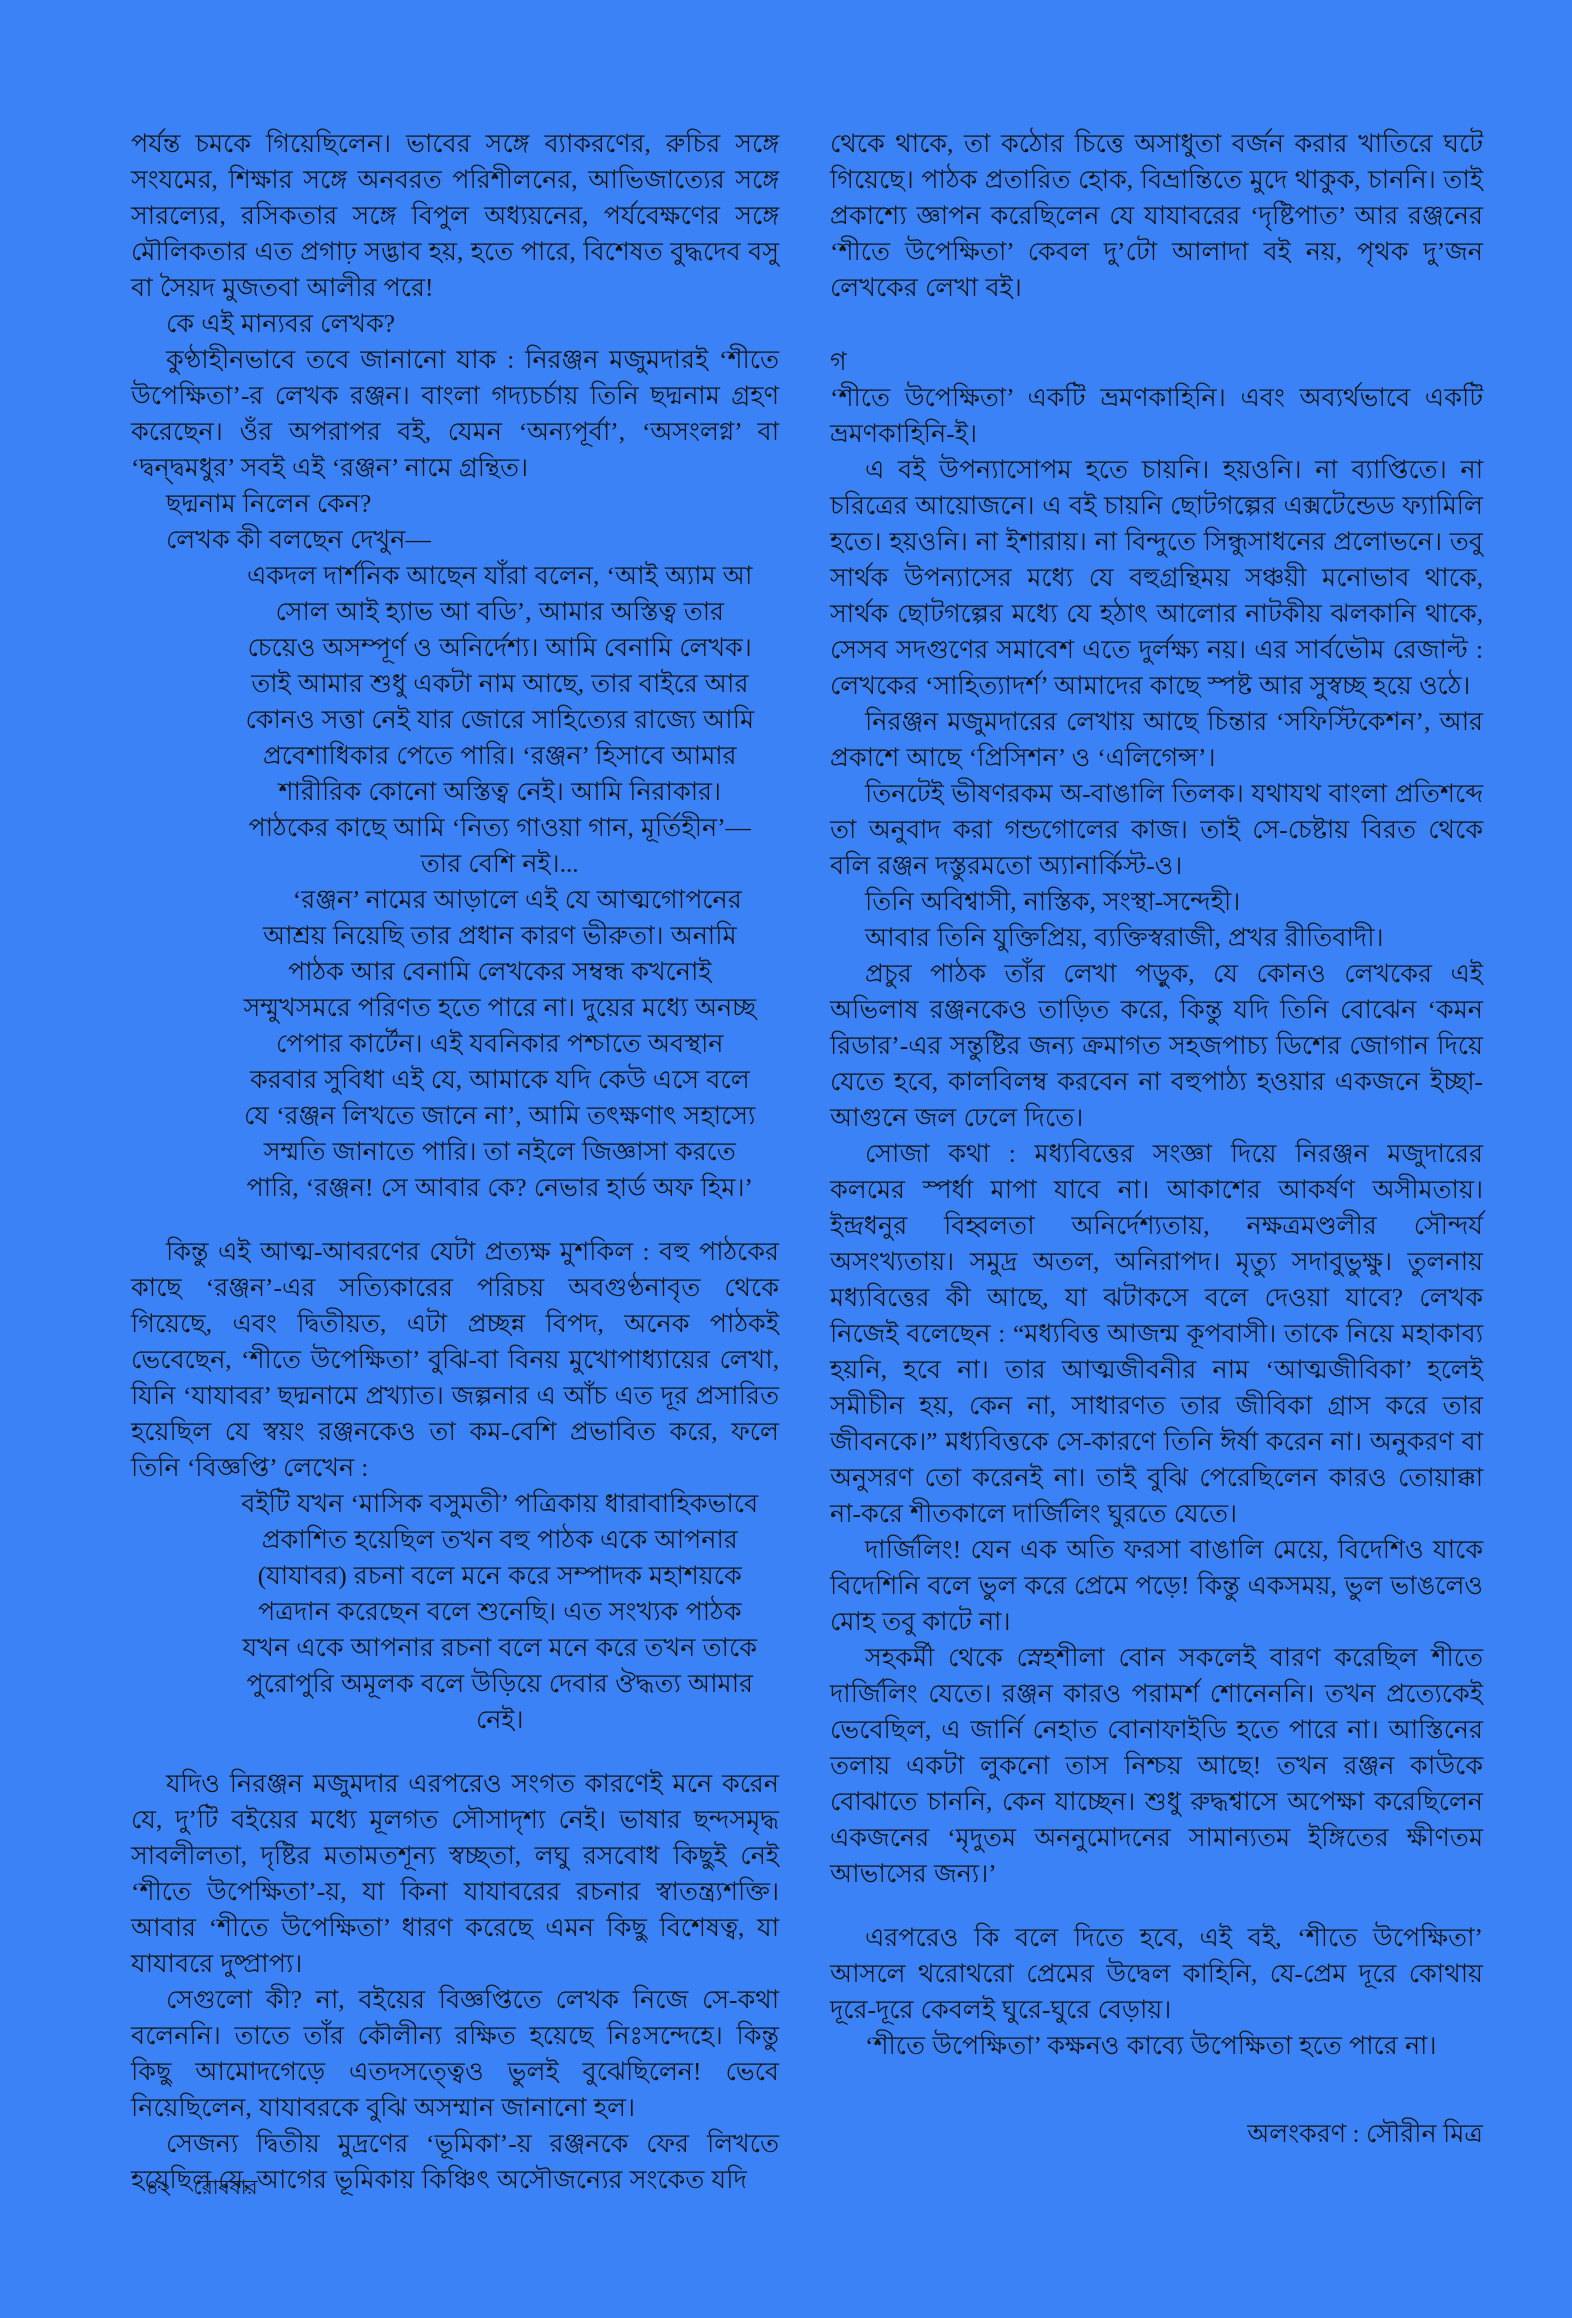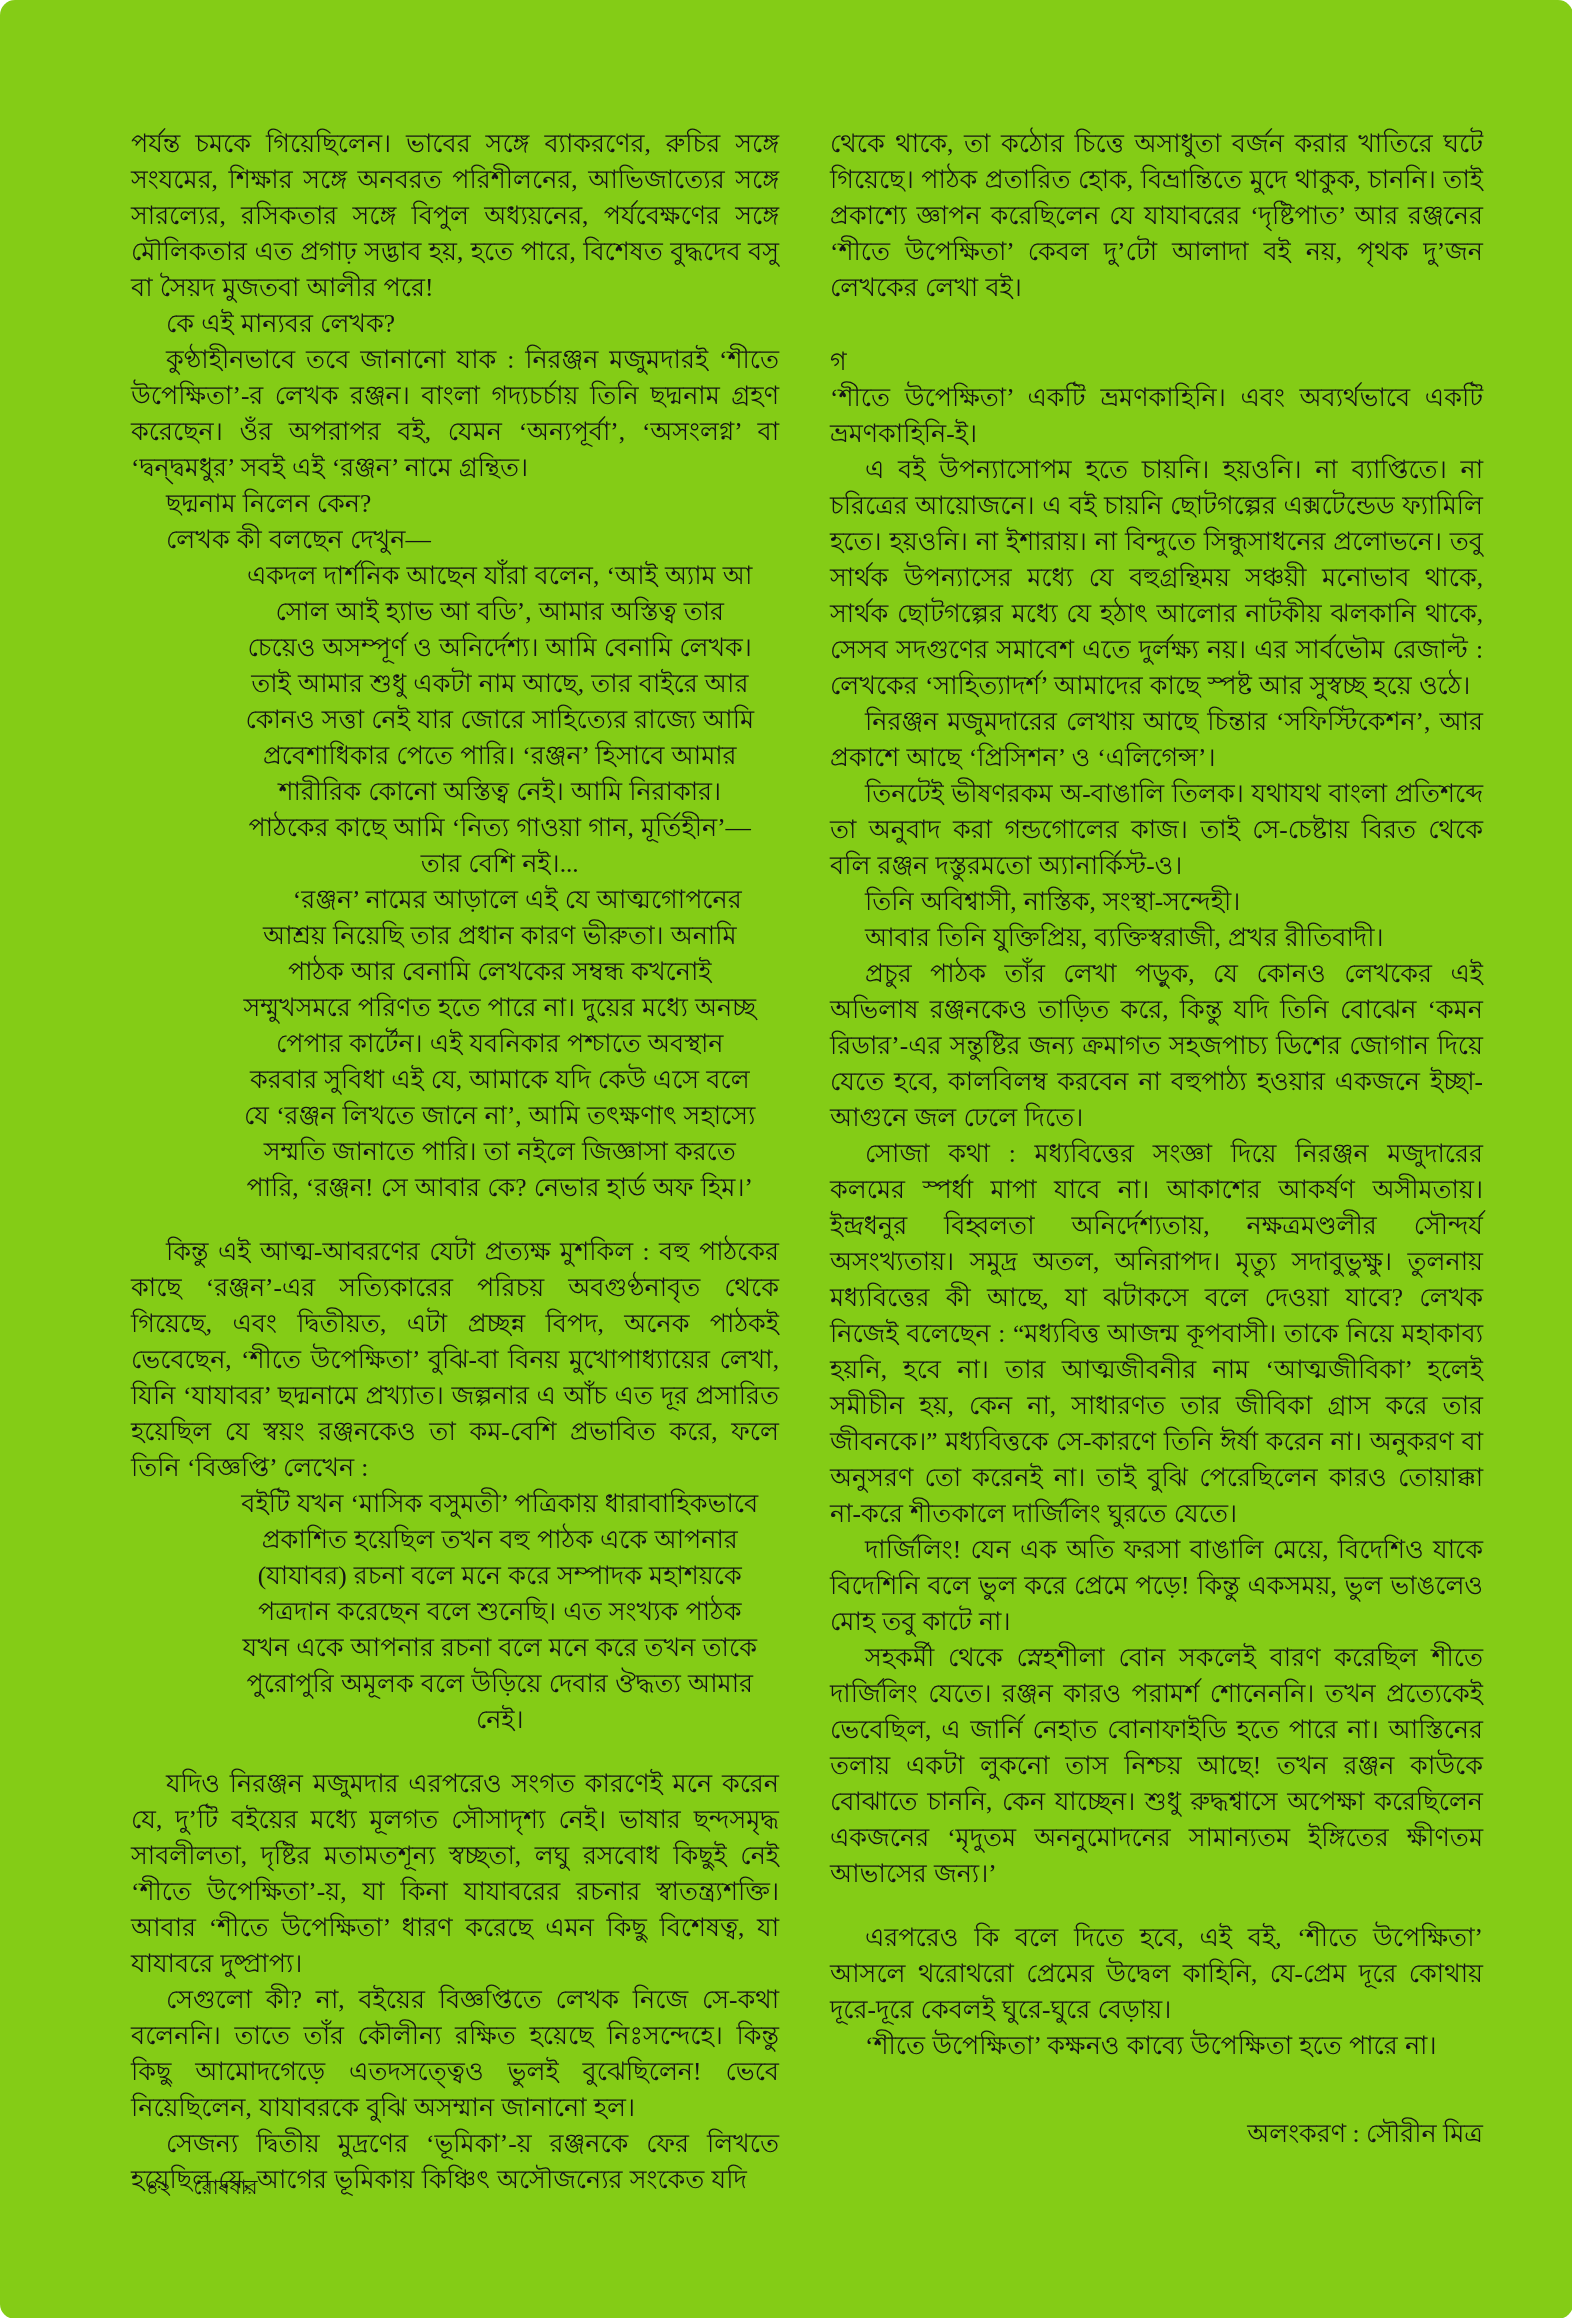--- a/index.html
+++ b/index.html
@@ -11,22 +11,21 @@
     position: relative;
     width: 1573px;
     height: 2319px;
     overflow: hidden;
     font-family: "Liberation Serif", "DejaVu Serif", serif;
     color: #141414;
   }
   .page {
     position: absolute;
     inset: 0;
-    background: #84cc16;
-    border-radius: 15px;
+    background: #3b82f6;
   }
   .col {
     position: absolute;
     top: 125px;
   }
   .col-left  { left: 131px;  width: 648px; }
   .col-right { left: 830px; width: 653px; }
   p.block {
     margin: 0;
     font-size: 25.4px;

